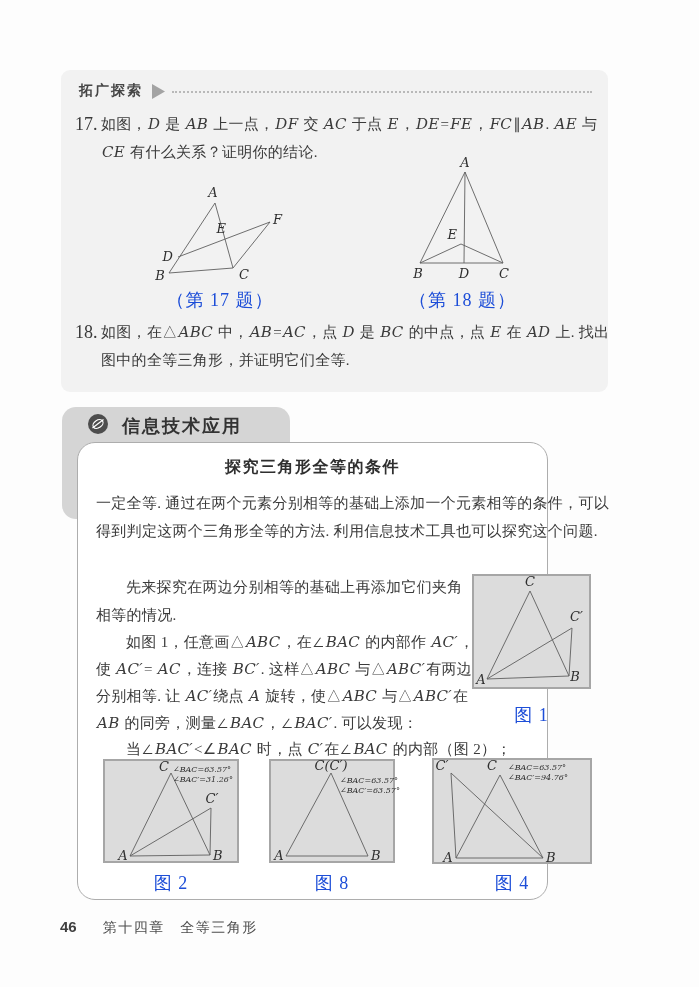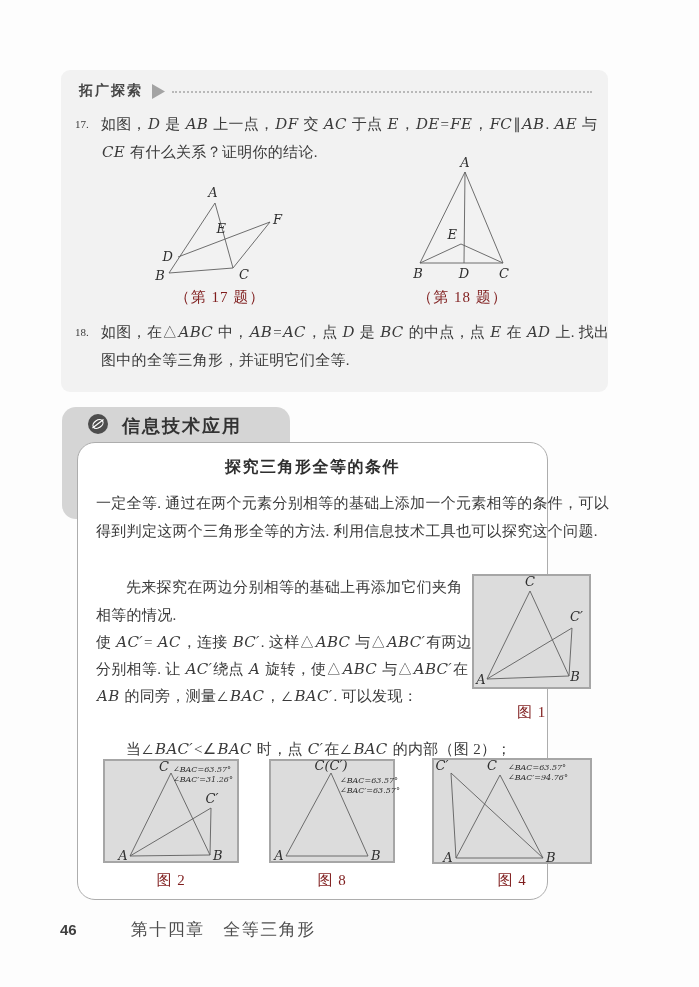--- a/index.html
+++ b/index.html
@@ -12,28 +12,28 @@
              background:#f2f2f2;border-radius:9px;}
   .hdr{position:absolute;left:18px;top:12px;right:16px;display:flex;align-items:center;}
   .hdr-title{font-family:"Liberation Sans",sans-serif;font-weight:bold;font-size:14px;
              color:#464646;letter-spacing:2px;white-space:nowrap;}
   .hdr-arrow{margin-left:8px;flex:none;}
   .dots{flex:1;height:0;border-top:2px dotted #b9b9b9;margin-left:6px;margin-top:2px;}
 
   .problem{position:absolute;left:14px;width:530px;padding-left:26px;box-sizing:border-box;}
   .p17{top:40px;}
   .p18{top:248px;}
-  .pnum{position:absolute;left:0;top:0;width:24px;font-size:11px;line-height:28px;color:#3a3a3a;}
+  .pnum{position:absolute;left:0;top:0;width:24px;font-size:18px;line-height:28px;color:#3a3a3a;}
   .pline{font-size:15px;line-height:28px;white-space:nowrap;letter-spacing:0.3px;}
 
   .figsvg{position:absolute;overflow:visible;}
   .fline{stroke:#5f5f5f;stroke-width:0.9;fill:none;}
   .vlab{font-family:"DejaVu Serif",serif;font-style:italic;font-size:13px;fill:#2e2e2e;}
   .alab{font-family:"DejaVu Serif",serif;font-style:italic;font-size:8px;fill:#2e2e2e;}
-  .fig-cap{position:absolute;text-align:center;font-size:15px;color:#7f1d1d;letter-spacing:1px;}
+  .fig-cap{position:absolute;text-align:center;font-size:18px;color:#1d4ed8;letter-spacing:1px;}
 
   
   .tab{position:absolute;left:62px;top:407px;width:228px;height:112px;background:#d5d5d5;
        border-radius:14px;z-index:1;}
   .tab-icon{position:absolute;left:26px;top:7px;}
   .tab-label{position:absolute;left:60px;top:7px;font-family:"Liberation Sans",sans-serif;
              font-weight:bold;font-size:18px;color:#333;letter-spacing:2px;}
 
   
   .app-box{position:absolute;left:77px;top:442px;width:471px;height:458px;background:#ffffff;
@@ -53,23 +53,23 @@
   .fb1{left:394px;top:131px;width:119px;height:115px;}
   .fb2{left:25px; top:316px;width:136px;height:104px;}
   .fb3{left:191px;top:316px;width:126px;height:104px;}
   .fb4{left:354px;top:315px;width:160px;height:106px;}
   .cap1{left:394px;top:260px;width:119px;}
   .cap2{left:25px; top:428px;width:136px;}
   .cap3{left:191px;top:428px;width:126px;}
   .cap4{left:354px;top:428px;width:160px;}
 
   
-  .footer{position:absolute;left:60px;top:918px;display:flex;align-items:baseline;gap:28px;}
+  .footer{position:absolute;left:60px;top:918px;display:flex;align-items:baseline;}
   .pgnum{font-family:"Liberation Sans",sans-serif;font-weight:bold;font-size:15px;color:#3f3f3f;}
-  .chap{margin-left:26px;font-size:17px;color:#4d4d4d;letter-spacing:1.5px;}
+  .chap{margin-left:26px;font-size:14px;color:#4d4d4d;letter-spacing:1.5px;}
 </style>
 </head>
 <body>
 
 <div class="page">
 
   <section class="panel-top">
     <div class="hdr">
       <span class="hdr-title">拓广探索</span>
       <svg class="hdr-arrow" width="15" height="17">
@@ -131,20 +131,21 @@
       <div class="pline">一定全等. 通过在两个元素分别相等的基础上添加一个元素相等的条件，可以</div>
       <div class="pline">得到判定这两个三角形全等的方法. 利用信息技术工具也可以探究这个问题.</div>
     </div>
 
     <div class="para pa2">
       <div class="pline ind">先来探究在两边分别相等的基础上再添加它们夹角</div>
       <div class="pline">相等的情况.</div>
     </div>
 
     <div class="para pa3">
+      <div class="pline ind">如图 1，任意画△<i class="m">ABC</i>，在∠<i class="m">BAC</i> 的内部作 <i class="m">AC′</i>，</div>
       <div class="pline">使 <i class="m">AC′</i>= <i class="m">AC</i>，连接 <i class="m">BC′</i>. 这样△<i class="m">ABC</i> 与△<i class="m">ABC′</i>有两边</div>
       <div class="pline">分别相等. 让 <i class="m">AC′</i>绕点 <i class="m">A</i> 旋转，使△<i class="m">ABC</i> 与△<i class="m">ABC′</i>在</div>
       <div class="pline"><i class="m">AB</i> 的同旁，测量∠<i class="m">BAC</i>，∠<i class="m">BAC′</i>. 可以发现：</div>
     </div>
 
     <div class="para pa4">
       <div class="pline ind">当∠<i class="m">BAC′</i>&lt;∠<i class="m">BAC</i> 时，点 <i class="m">C′</i>在∠<i class="m">BAC</i> 的内部（图 2）；</div>
     </div>
 
     <div class="figbox fb1">

